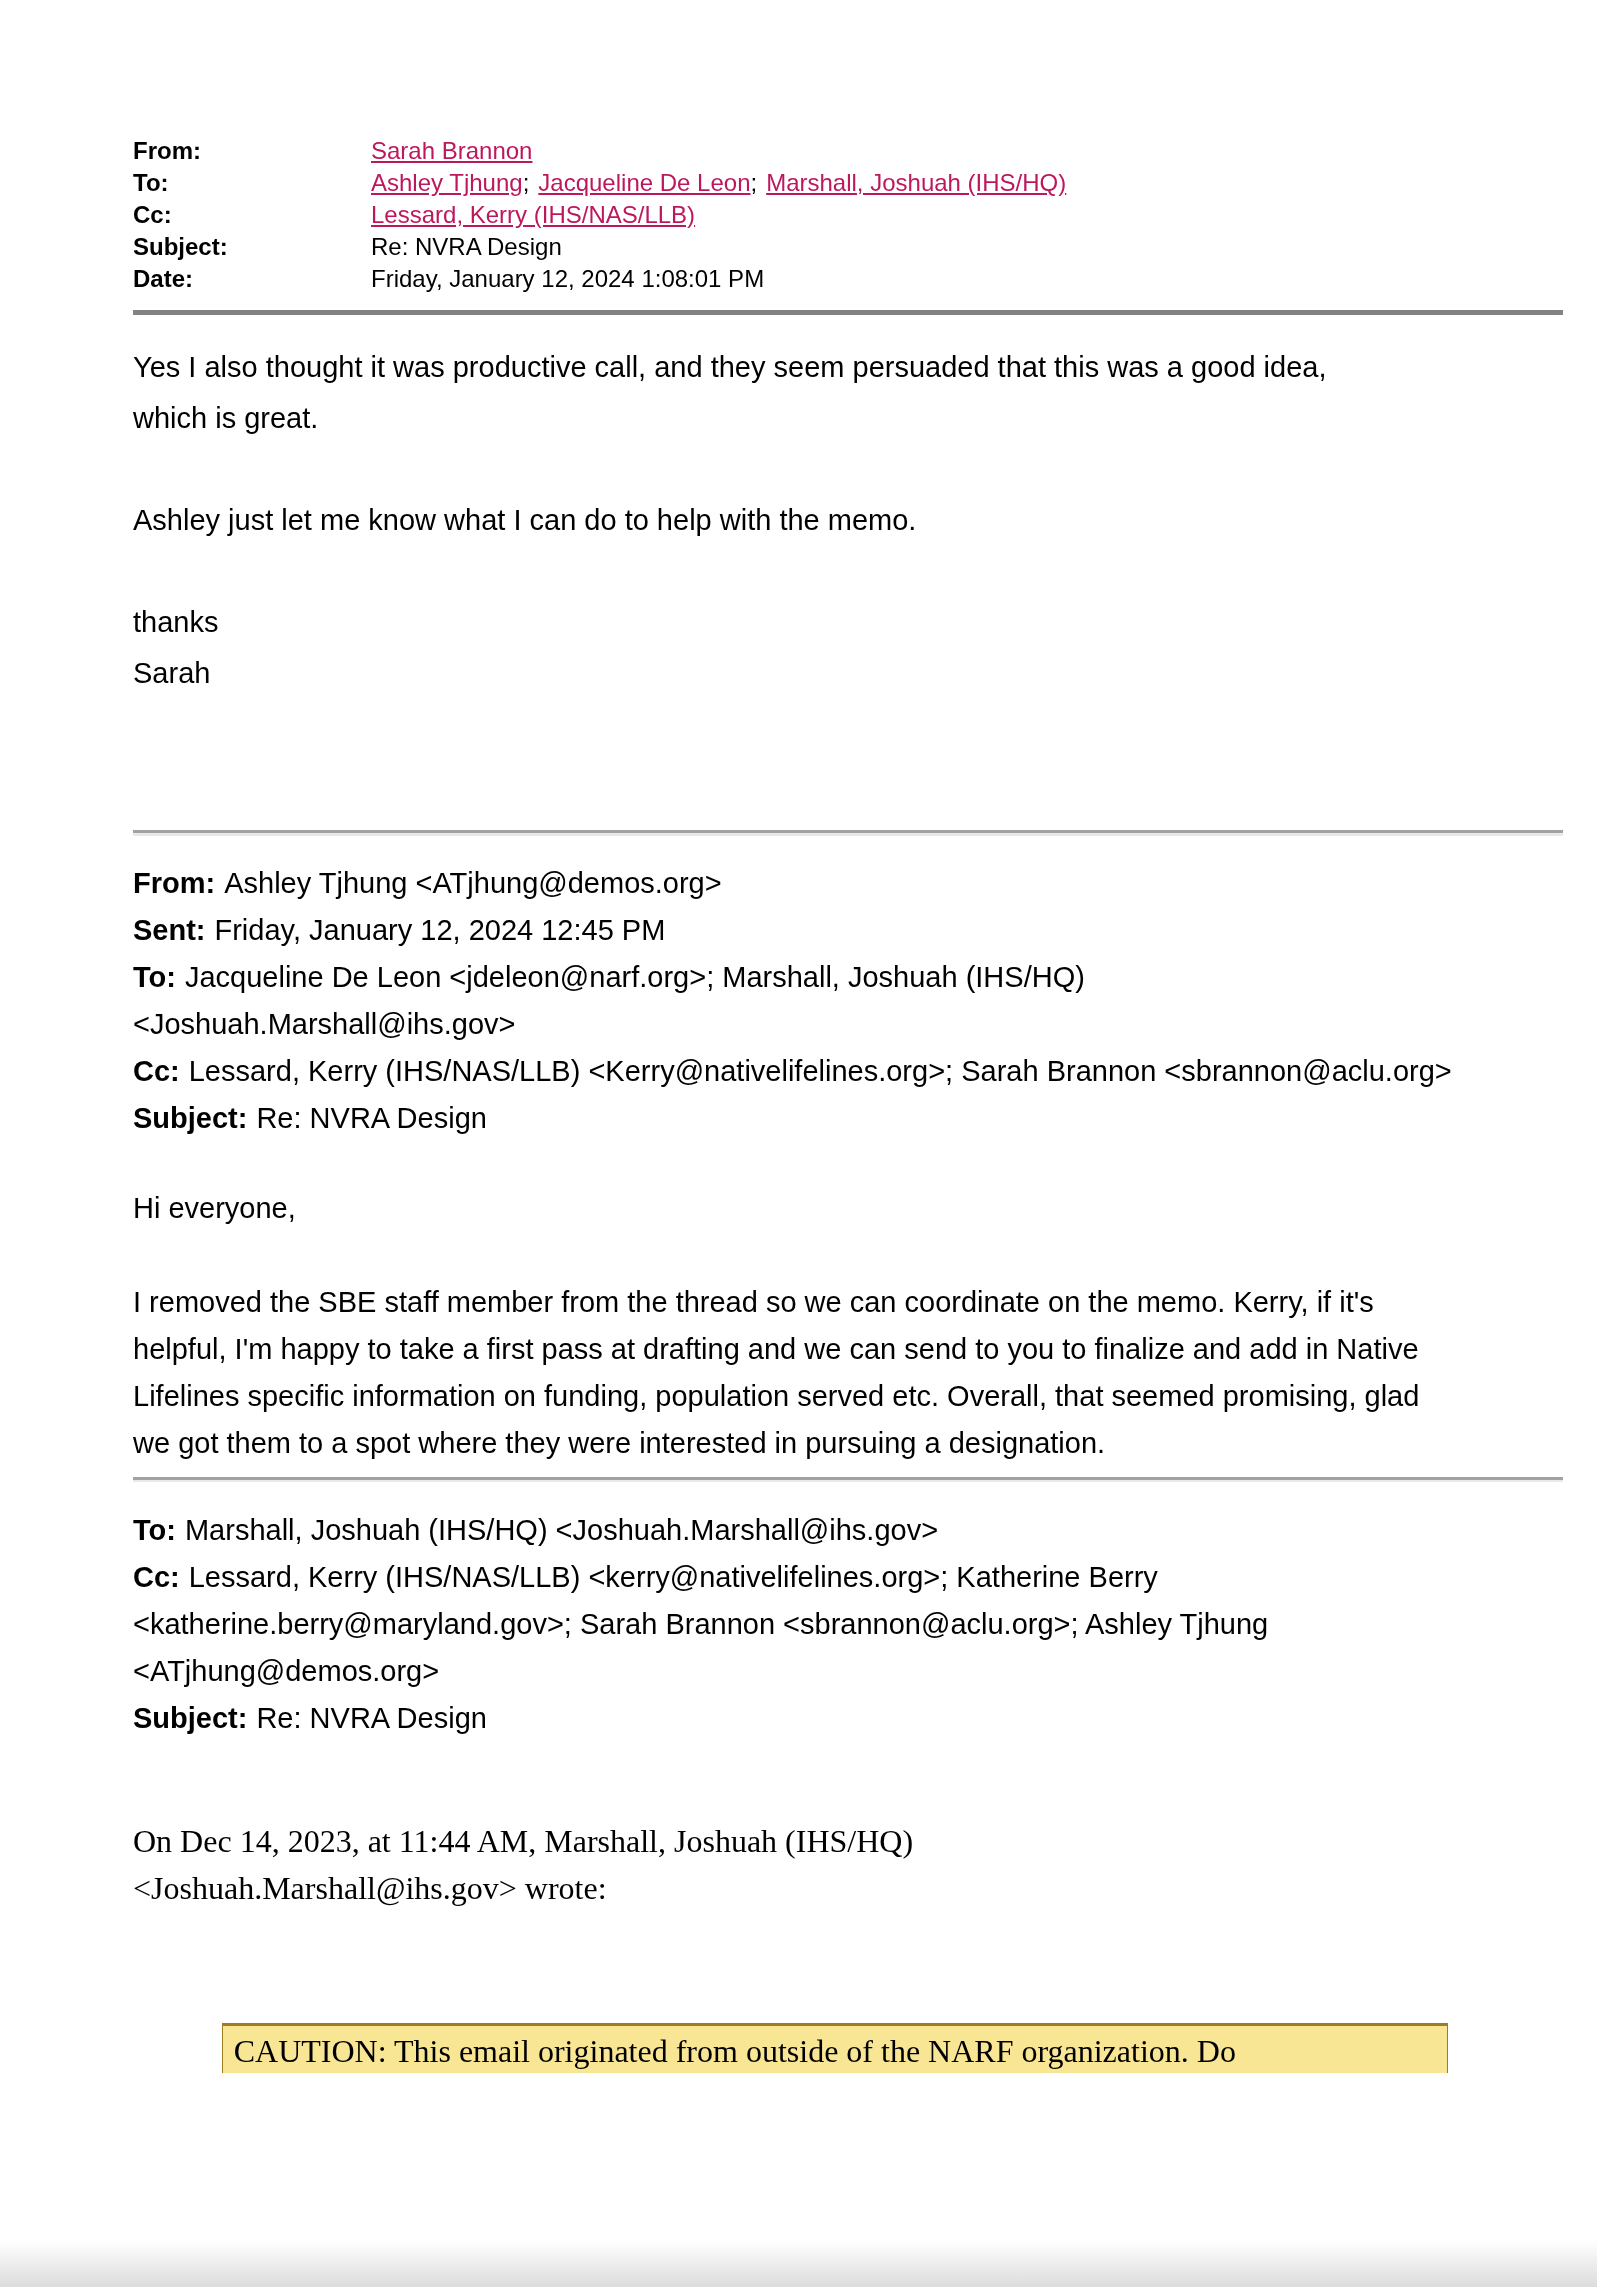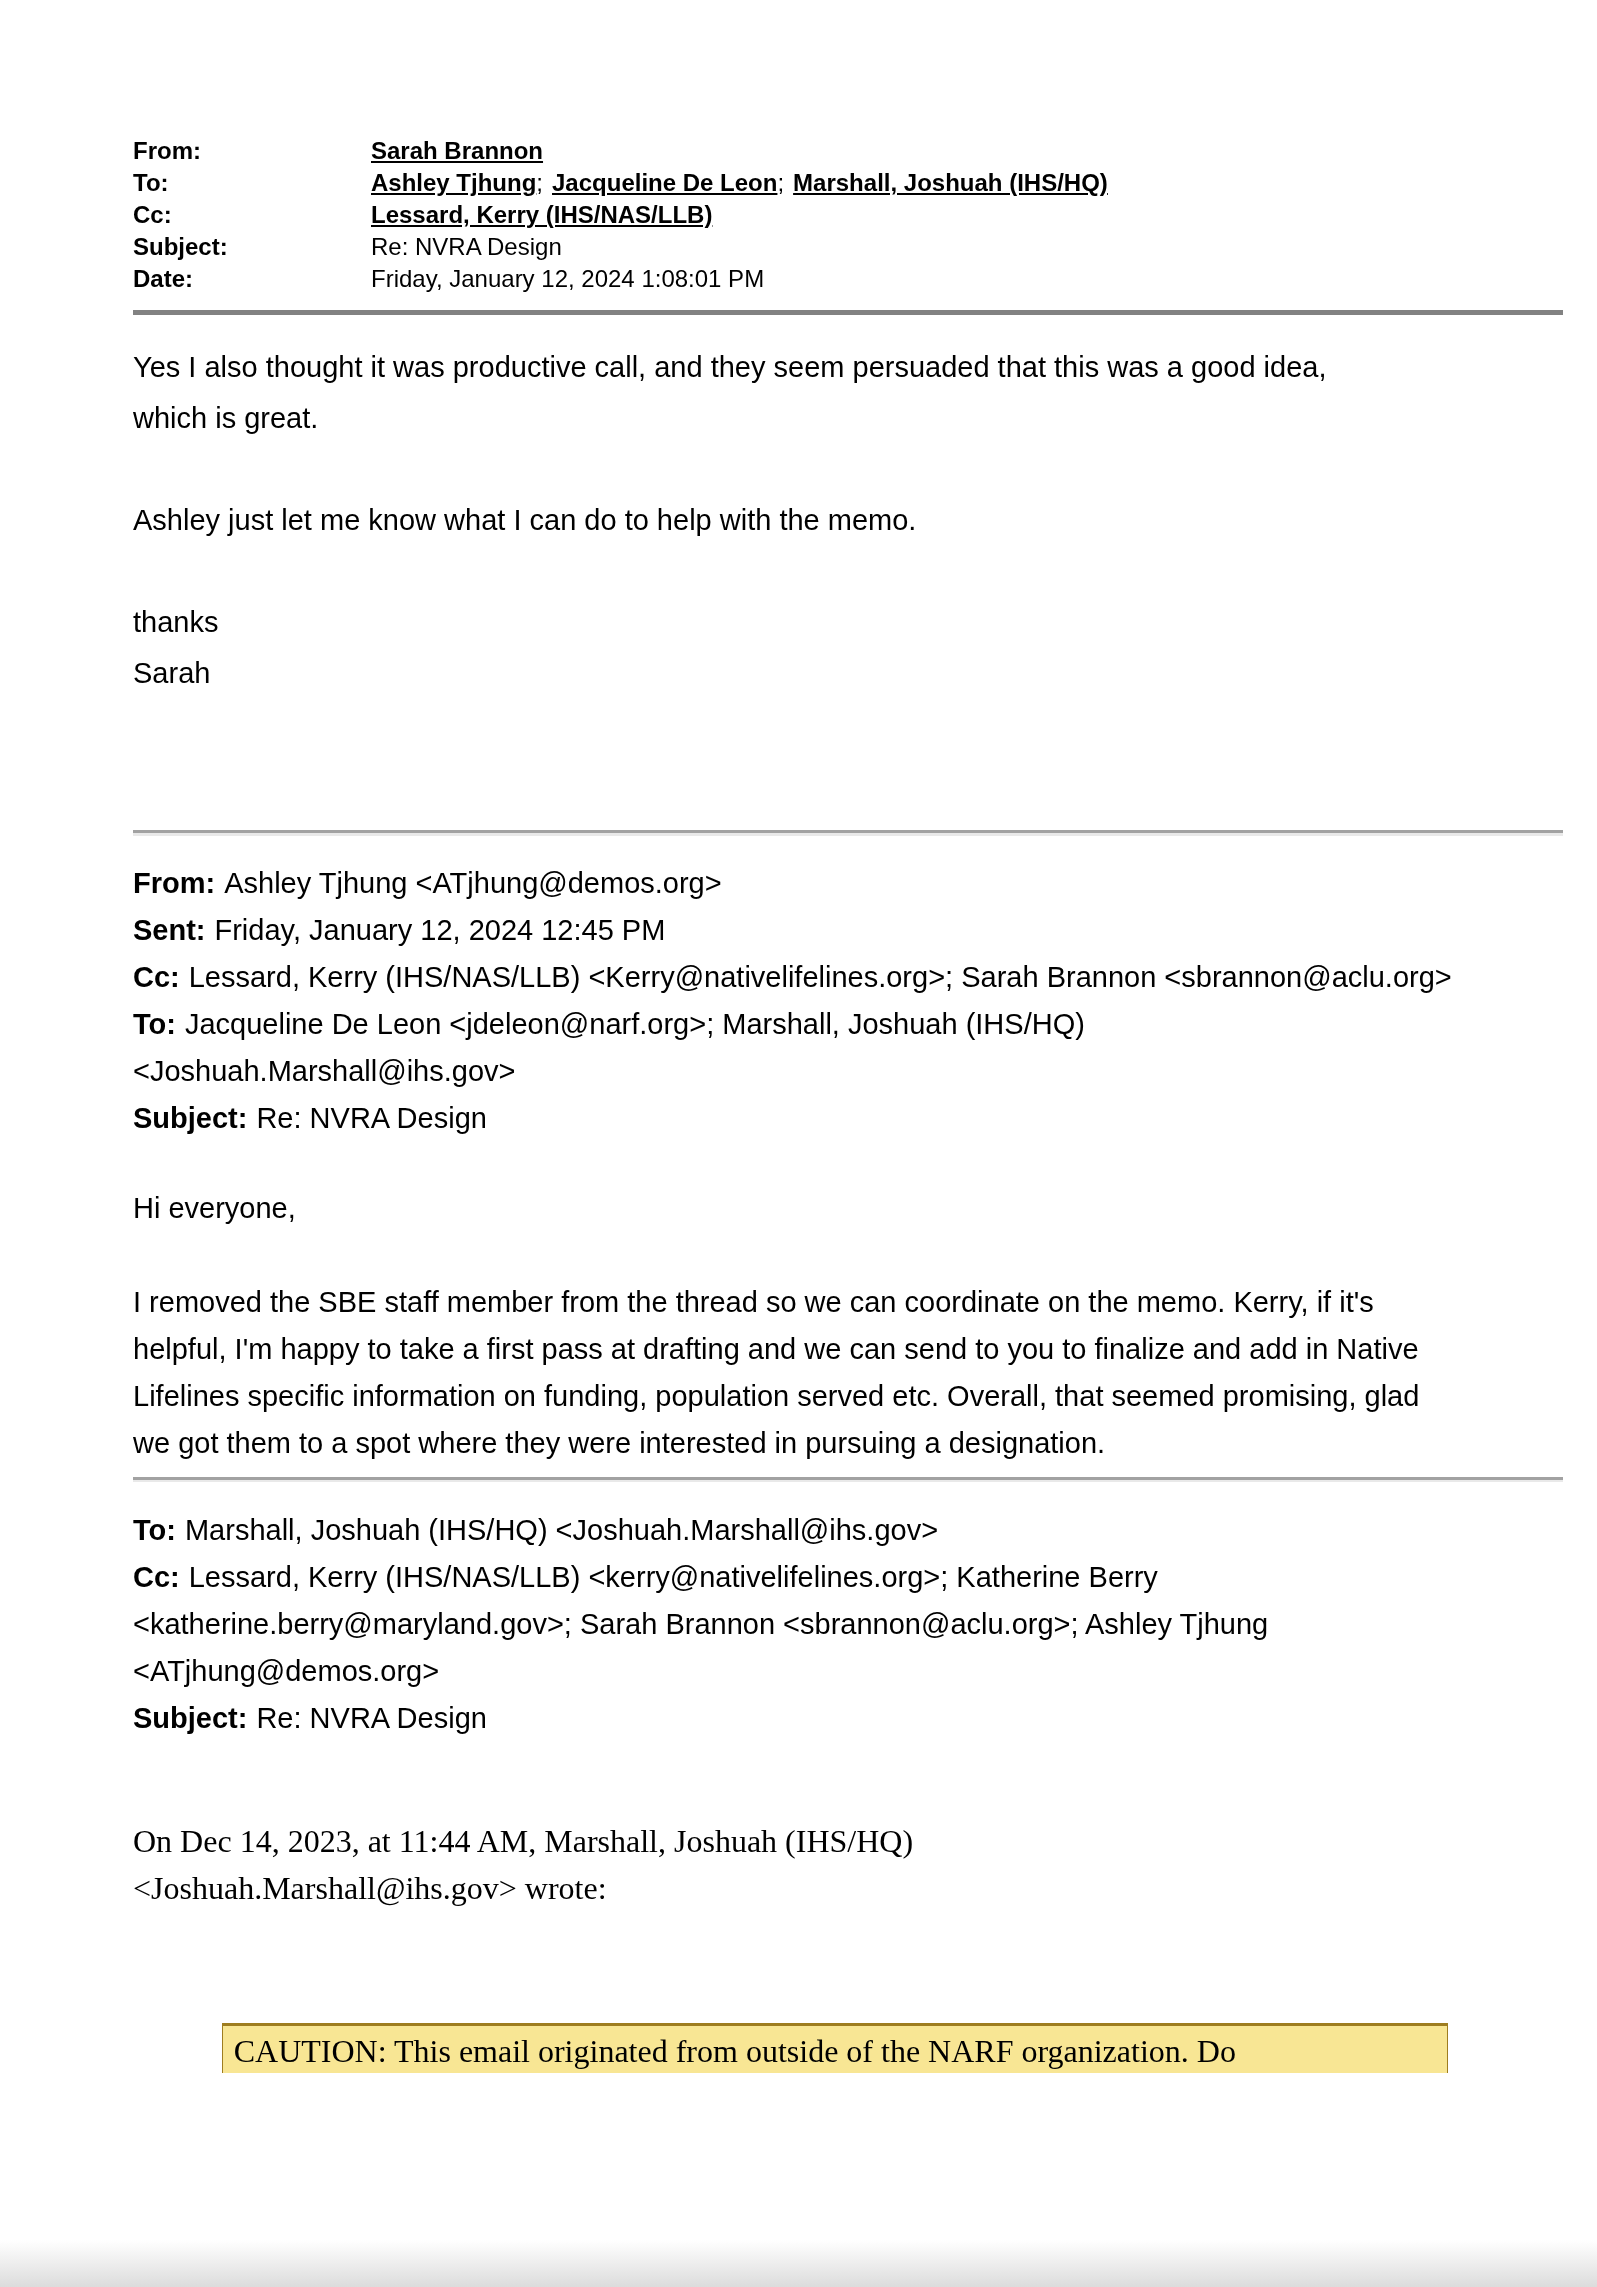--- a/index.html
+++ b/index.html
@@ -19,21 +19,21 @@
   }
   
   .top-header{
     margin-top:127px;
     font-size:24px;
     line-height:32px;
   }
   .hrow{display:flex;}
   .hlabel{width:238px;flex:none;font-weight:bold;}
   .hvalue{white-space:pre;}
-  a.maillink{color:#000000;text-decoration:underline;cursor:pointer;font-weight:bold;}
+  a.maillink{color:#be185d;text-decoration:underline;cursor:pointer;}
   .sep-span{white-space:pre;color:#000;margin-right:9px;}
 
   
   .sep-solid{
     margin-top:15px;
     height:5.4px;
     background:#828282;
   }
   .sep-grad{
     height:5.4px;
@@ -137,23 +137,23 @@
 Ashley just let me know what I can do to help with the memo.
 
 thanks
 Sarah</div>
 
   <div class="sep-grad sep-2"></div>
 
   <div class="mhdr mhdr-2">
     <p><b>From:</b><span class="val">Ashley Tjhung &lt;ATjhung@demos.org&gt;</span></p>
     <p><b>Sent:</b><span class="val">Friday, January 12, 2024 12:45 PM</span></p>
-    <p><b>Cc:</b><span class="val">Lessard, Kerry (IHS/NAS/LLB) &lt;Kerry@nativelifelines.org&gt;; Sarah Brannon &lt;sbrannon@aclu.org&gt;</span></p>
     <p><b>To:</b><span class="val">Jacqueline De Leon &lt;jdeleon@narf.org&gt;; Marshall, Joshuah (IHS/HQ)
 &lt;Joshuah.Marshall@ihs.gov&gt;</span></p>
+    <p><b>Cc:</b><span class="val">Lessard, Kerry (IHS/NAS/LLB) &lt;Kerry@nativelifelines.org&gt;; Sarah Brannon &lt;sbrannon@aclu.org&gt;</span></p>
     <p><b>Subject:</b><span class="val">Re: NVRA Design</span></p>
   </div>
 
   <div class="body-sans body-2">Hi everyone,
 
 I removed the SBE staff member from the thread so we can coordinate on the memo. Kerry, if it's
 helpful, I'm happy to take a first pass at drafting and we can send to you to finalize and add in Native
 Lifelines specific information on funding, population served etc. Overall, that seemed promising, glad
 we got them to a spot where they were interested in pursuing a designation.</div>
 

